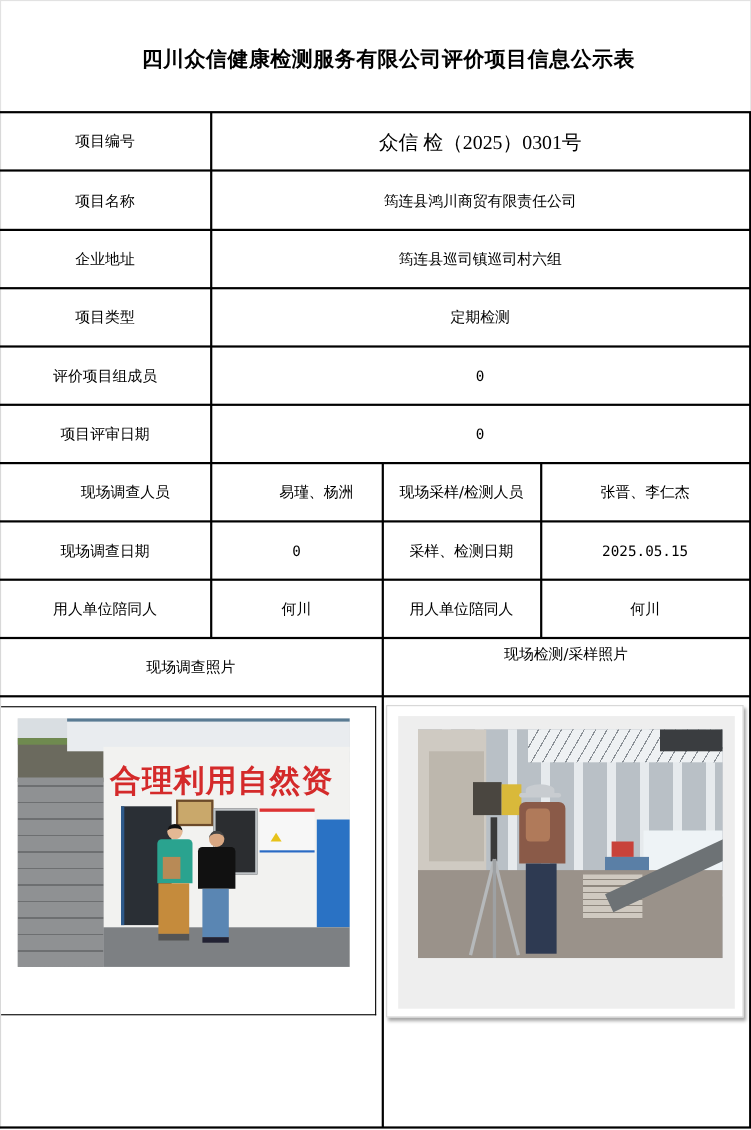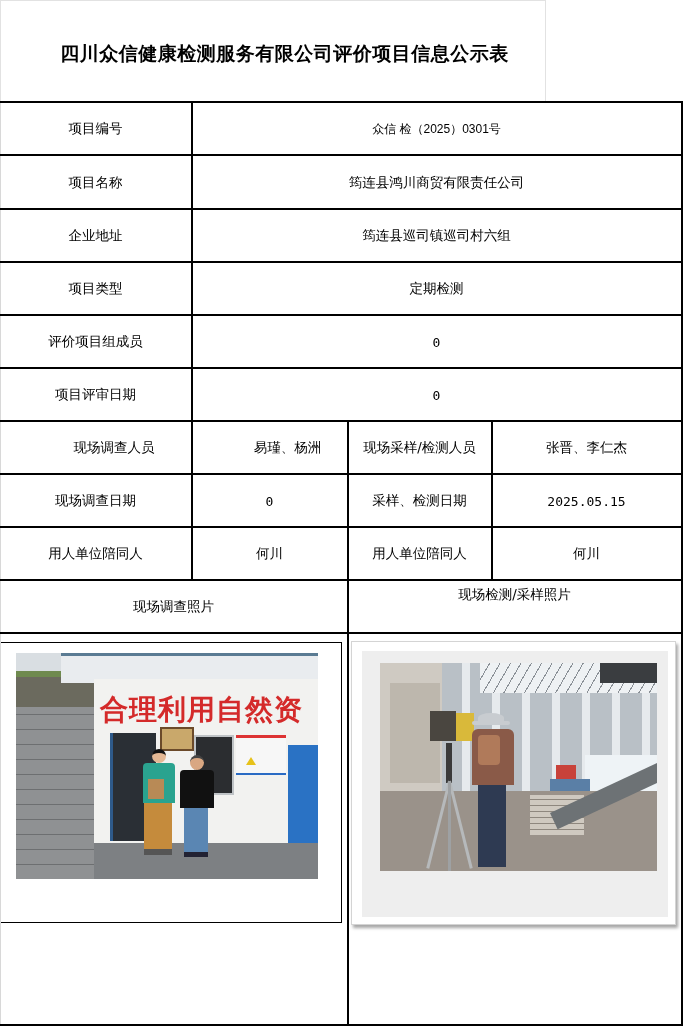--- a/index.html
+++ b/index.html
@@ -1,20 +1,20 @@
 <!DOCTYPE html>
 <html><head>
   <meta charset="utf-8">
   <style>
     * { box-sizing: border-box; margin: 0; padding: 0; }
     html, body { width: 683px; height: 1027px; background: #ffffff; overflow: hidden; }
     body { position: relative; font-family: "DejaVu Sans", "Liberation Sans", sans-serif; color: #000; }
 
     .title-box {
-      position: absolute; left: 0; top: 0; width: 546px; height: 103px;
+      position: absolute; left: 0; top: 0; width: 683px; height: 103px;
       border: 1px solid #e2e2e2; border-bottom: none;
       display: flex; align-items: center; justify-content: center; padding-left: 23px;
     }
     .title {
       font-size: 19px; font-weight: bold; letter-spacing: 0.5px; margin-top: 4px;
     }
     .hline { position: absolute; height: 2px; background: #000; }
     .vline { position: absolute; width: 1.5px; background: #000; }
     .leftedge { position: absolute; left: 0; top: 102px; width: 1px; height: 924px; background: #d8d8d8; }
 
@@ -69,21 +69,21 @@
 <div class="hline" style="left:0;top:579px;width:683px;"></div>
 <div class="hline" style="left:0;top:632px;width:683px;"></div>
 <div class="hline" style="left:0;top:1024px;width:683px;"></div>
 
 <div class="vline" style="left:191px;top:102px;height:478px;"></div>
 <div class="vline" style="left:347px;top:421px;height:604px;"></div>
 <div class="vline" style="left:491px;top:421px;height:159px;"></div>
 <div class="vline" style="left:681px;top:102px;height:923px;"></div>
 
 <div class="cell" style="left:0;top:103px;width:191px;height:52px;">项目编号</div>
-<div class="cell mono" style="left:192px;top:103px;width:489px;height:52px;font-family:Liberation Sans, sans-serif;font-size:12px;">众信 检（2025）0301号</div>
+<div class="cell mono" style="left:192px;top:103px;width:489px;height:52px;font-family:Liberation Serif, serif;font-size:18px;">众信 检（2025）0301号</div>
 
 <div class="cell" style="left:0;top:156px;width:191px;height:53px;">项目名称</div>
 <div class="cell" style="left:192px;top:156px;width:489px;height:53px;">筠连县鸿川商贸有限责任公司</div>
 
 <div class="cell" style="left:0;top:210px;width:191px;height:52px;">企业地址</div>
 <div class="cell" style="left:192px;top:210px;width:489px;height:52px;">筠连县巡司镇巡司村六组</div>
 
 <div class="cell" style="left:0;top:263px;width:191px;height:52px;">项目类型</div>
 <div class="cell" style="left:192px;top:263px;width:489px;height:52px;">定期检测</div>
 

